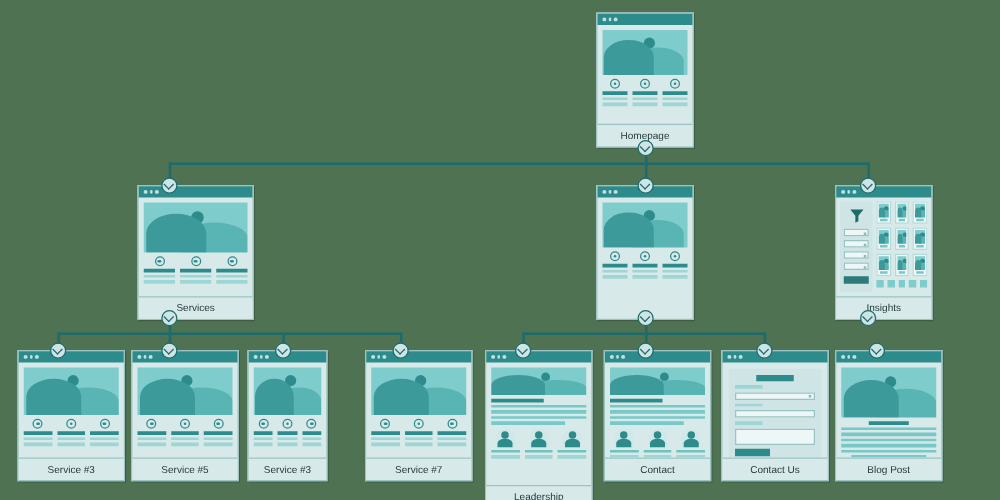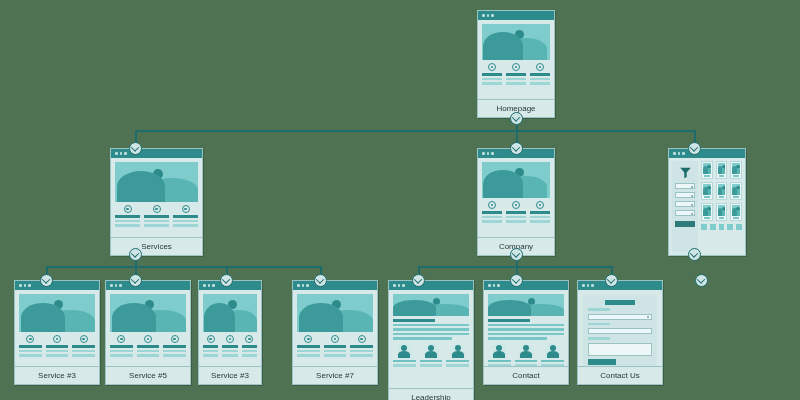--- a/index.html
+++ b/index.html
@@ -290,21 +290,20 @@
         <div class="feat">
             <span class="ring">
               <i></i>
             </span>
             <span class="bar"></span>
             <span class="bar lite"></span>
             <span class="bar lite"></span>
           </div>
       </div>
     </div>
-    <div class="label">Company</div>
   </div>
 
   <div class="card" style="left:668px;top:148px;width:78px;height:108px;">
     <div class="titlebar">
         <i class="dot"></i>
         <i class="dot"></i>
         <i class="dot"></i>
       </div>
     <div class="body" style="padding:3px;">
       <div class="insights">
@@ -404,20 +403,21 @@
           <div class="pager">
             <span class="pg"></span>
             <span class="pg"></span>
             <span class="pg"></span>
             <span class="pg"></span>
             <span class="pg"></span>
           </div>
         </div>
       </div>
     </div>
+    <div class="label">Insights</div>
   </div>
 
   <div class="card" style="left:14px;top:280px;width:86px;height:105px;">
     <div class="titlebar">
         <i class="dot"></i>
         <i class="dot"></i>
         <i class="dot"></i>
       </div>
     <div class="body">
       <div class="hero" style="height:38px;">
@@ -695,14 +695,38 @@
         <div class="fl"></div>
         <div class="fi"></div>
         <div class="fl"></div>
         <div class="fi ta"></div>
         <div class="submit"></div>
       </div>
     </div>
     <div class="label">Contact Us</div>
   </div>
 
+  <div class="card" style="left:668px;top:280px;width:86px;height:105px;">
+    <div class="titlebar">
+        <i class="dot"></i>
+        <i class="dot"></i>
+        <i class="dot"></i>
+      </div>
+    <div class="body">
+      <div class="hero" style="height:40px;">
+        <span class="sun" style="width:9px;height:9px;left:46%;top:7px;"></span>
+        <span class="hill back" style="left:36%;width:64%;height:23px;"></span>
+        <span class="hill front" style="left:2%;width:58%;height:30px;"></span>
+      </div>
+      <div class="lines" style="align-items:center;">
+        <span class="line dark" style="width:42%;"></span>
+        <span class="line"></span>
+          <span class="line"></span>
+          <span class="line"></span>
+        <span class="line"></span>
+          <span class="line"></span>
+        <span class="line mid"></span>
+      </div>
+    </div>
+    <div class="label">Blog Post</div>
+  </div>
 
 </div>
 
 </body></html>

